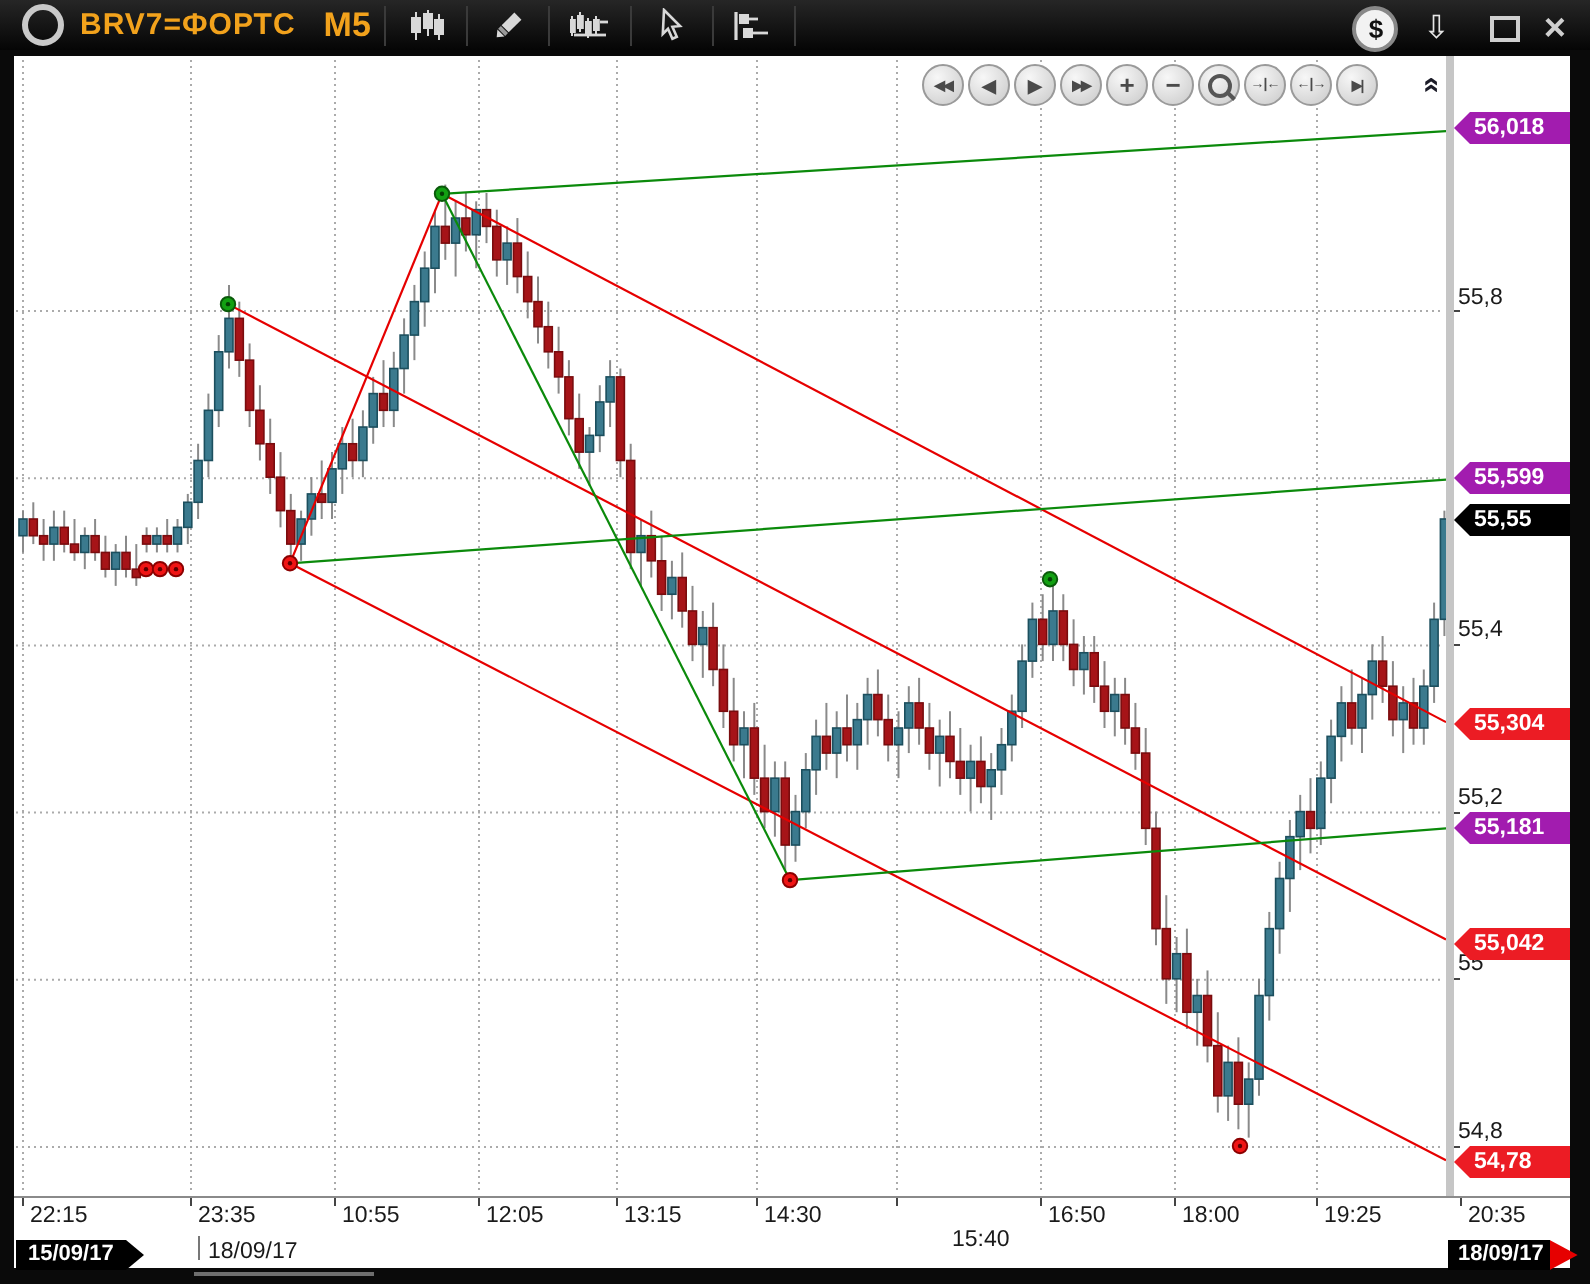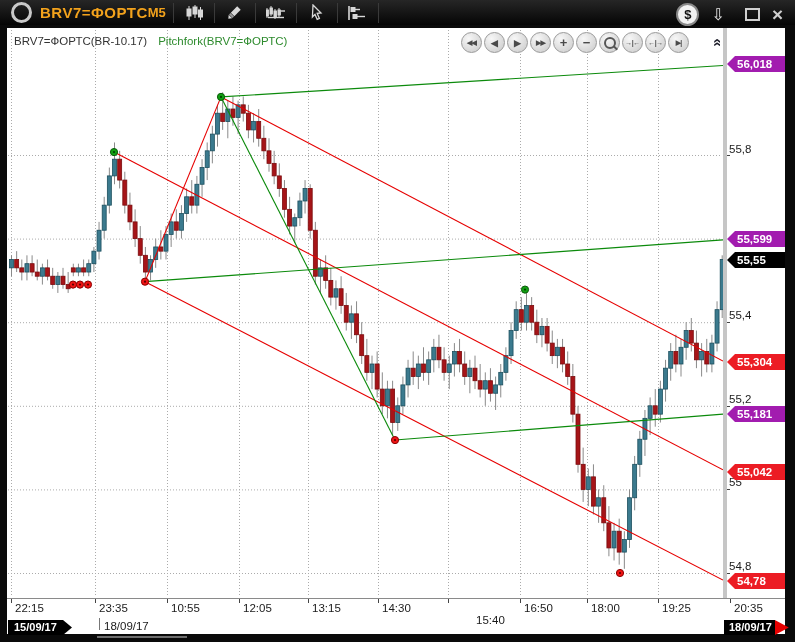--- a/index.html
+++ b/index.html
@@ -3,21 +3,21 @@
 <meta charset="utf-8">
 <style>
   html,body{margin:0;padding:0;background:#444;font-family:"Liberation Sans",sans-serif;}
   #win{position:relative;width:795px;height:642px;background:#0a0a0a;overflow:hidden;
        -webkit-user-select:none;user-select:none;}
   
   .titlebar{position:absolute;left:0;top:0;width:795px;height:25px;
     background:linear-gradient(#262626,#050505);display:flex;align-items:center;}
   .ring{width:15px;height:15px;border:3px solid #c9c9c9;border-radius:50%;margin:0 8px 0 11px;}
   .tb-title{color:#f2a21c;font-size:15px;font-weight:bold;letter-spacing:.5px;}
-  .tb-tf{color:#f2a21c;font-size:13px;font-weight:bold;text-align:center;}
+  .tb-tf{color:#f2a21c;font-size:17px;font-weight:bold;margin-left:14px;text-align:center;}
   .sep{width:1px;height:20px;background:#3a3a3a;margin:0 7px;}
   .toolbtn{width:26px;height:22px;display:flex;align-items:center;justify-content:center;}
   .toolbtn svg{display:block;}
   .tb-right{position:absolute;right:8px;top:0;height:28px;display:flex;align-items:center;}
   .dollar{width:19px;height:19px;border-radius:50%;background:#f2f2f2;border:2px solid #888;
     color:#111;font-weight:bold;font-size:13px;display:flex;align-items:center;justify-content:center;}
   .dl{color:#e6e6e6;font-size:16px;margin:0 10px 0 12px;}
   .minibox{width:11px;height:9px;border:2px solid #cfcfcf;margin:0 8px 0 10px;}
   .closex{color:#cfcfcf;font-size:19px;font-weight:bold;line-height:19px;margin:0 4px;}
   
@@ -392,24 +392,20 @@
       <circle cx="620" cy="573" r="3.6" fill="#f01414" stroke="#8b0000" stroke-width="1"></circle>
       <circle cx="620" cy="573" r="1.1" fill="#5a0000"></circle>
       <circle cx="114" cy="152.0739999999979" r="3.6" fill="#12a012" stroke="#0a5a0a" stroke-width="1"></circle>
       <circle cx="114" cy="152.0739999999979" r="1.1" fill="#043e04"></circle>
       <circle cx="221" cy="96.89799999999879" r="3.6" fill="#12a012" stroke="#0a5a0a" stroke-width="1"></circle>
       <circle cx="221" cy="96.89799999999879" r="1.1" fill="#043e04"></circle>
       <circle cx="525" cy="289.5959999999982" r="3.6" fill="#12a012" stroke="#0a5a0a" stroke-width="1"></circle>
       <circle cx="525" cy="289.5959999999982" r="1.1" fill="#043e04"></circle>
     </svg>
 
-  <div class="legend">
-    <span class="inst">BRV7=ФОРТС(BR-10.17)</span>
-    <span class="pf">Pitchfork(BRV7=ФОРТС)</span>
-  </div>
 
   <div class="navbar" id="navbar">
       <button class="navbtn sm">◀◀</button>
       <button class="navbtn">◀</button>
       <button class="navbtn">▶</button>
       <button class="navbtn sm">▶▶</button>
       <button class="navbtn big">+</button>
       <button class="navbtn big">−</button>
       <button class="navbtn">
         <span class="loupe"></span>

